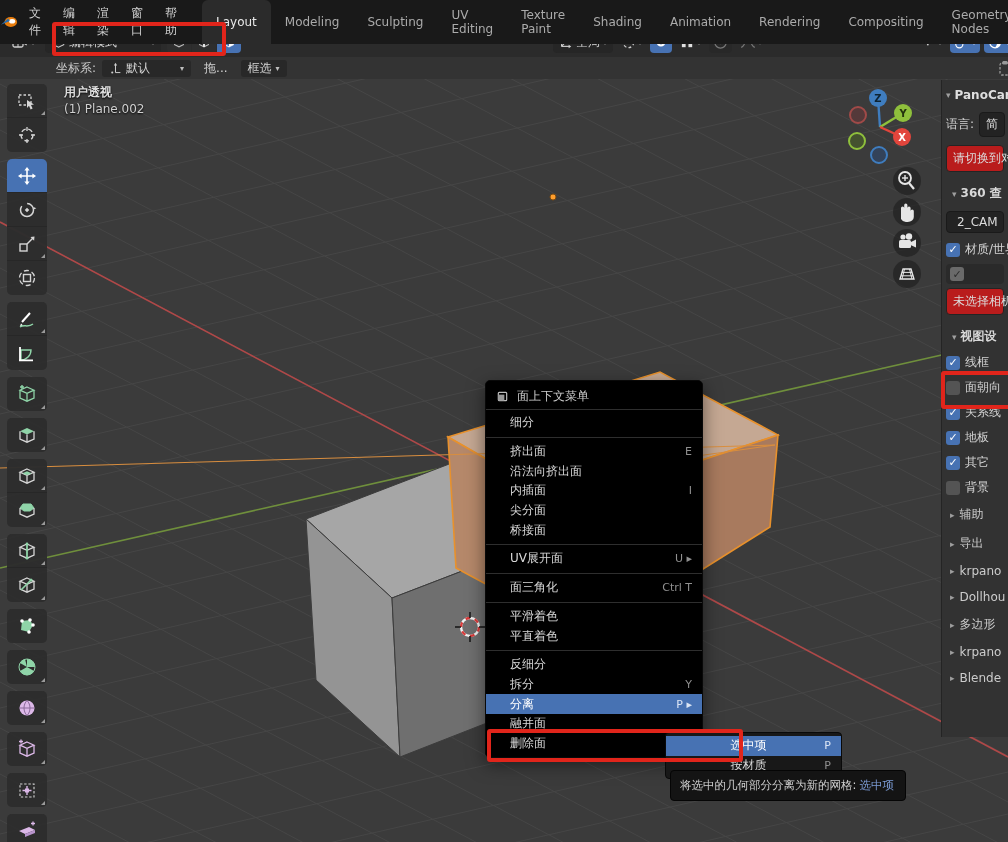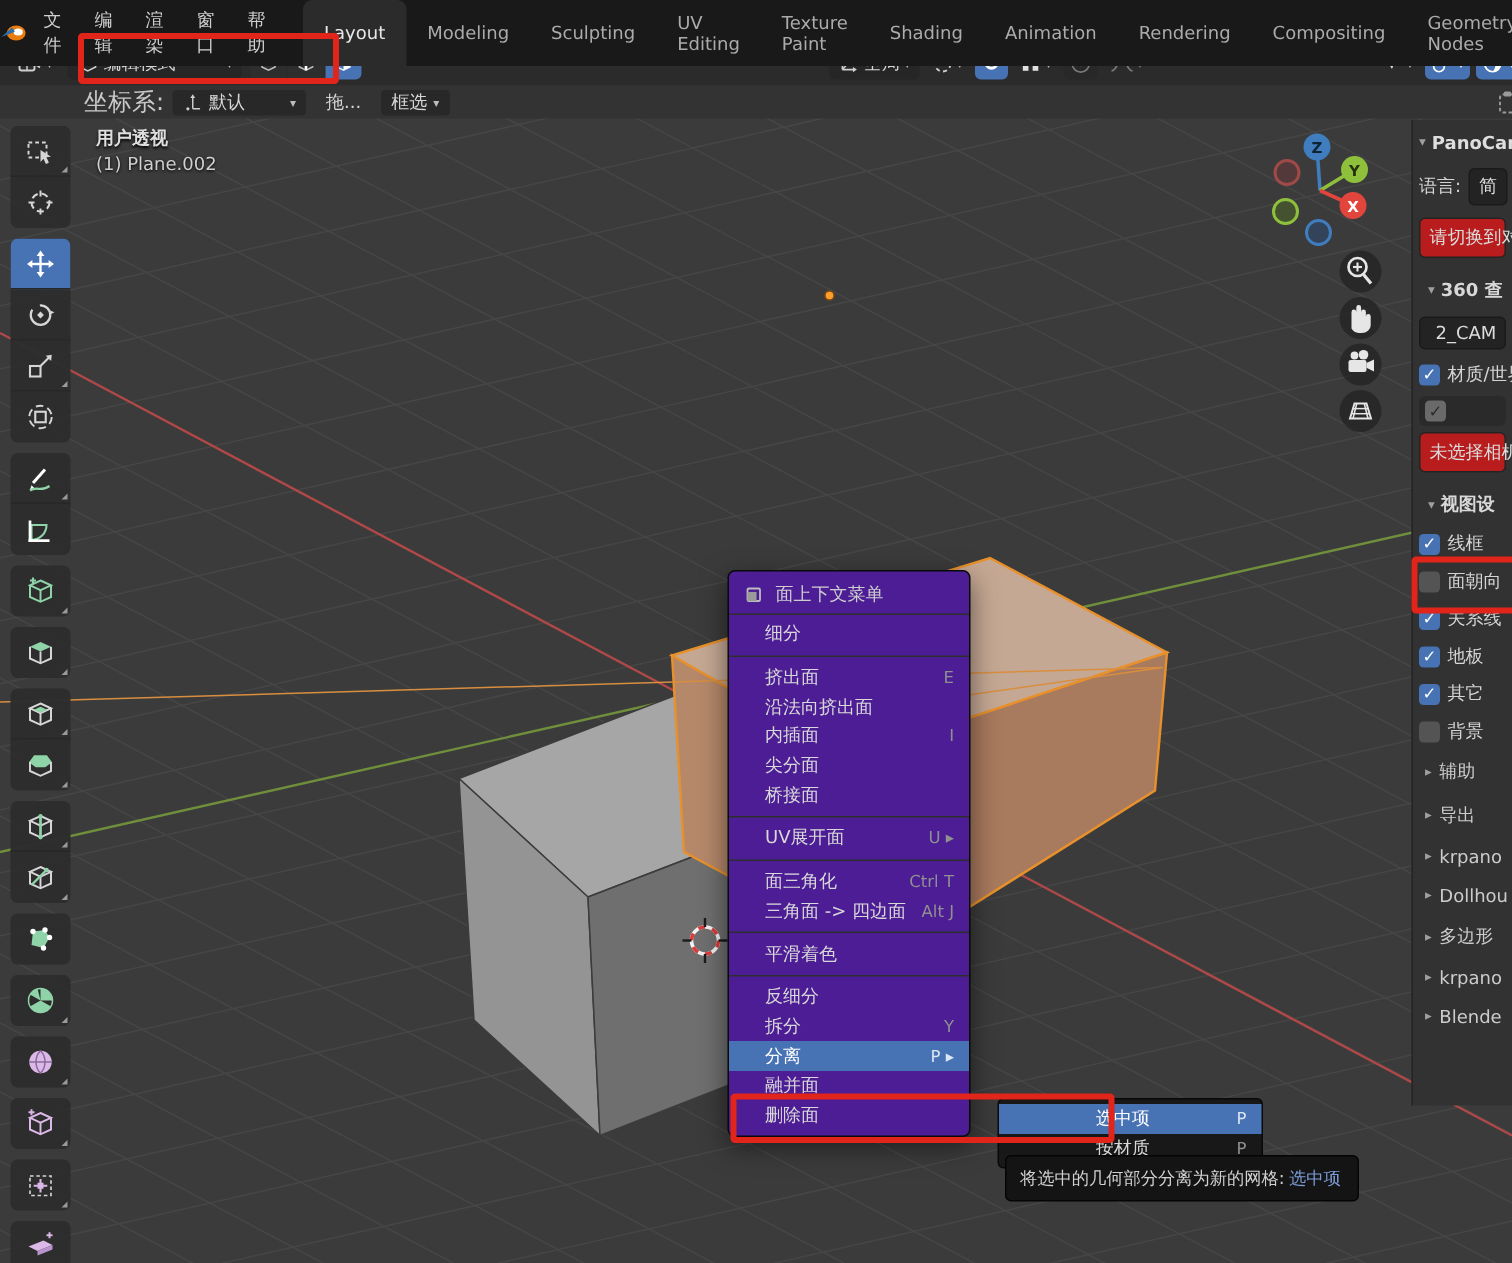--- a/index.html
+++ b/index.html
@@ -24,21 +24,21 @@
   .modegrp .mbtn:first-child { border-radius:4px 0 0 4px; }
   .modegrp .mbtn:last-child { border-radius:0 4px 4px 0; }
   .modegrp .mbtn.on { background:#4772b3; }
   .rightcluster { margin-left:auto; display:flex; align-items:center; }
   .iconbtn { height:22px; border-radius:4px; display:flex; align-items:center; gap:2px; padding:0 4px; margin-left:4px; background:transparent; }
   .iconbtn.boxed { background:#262626; }
   .iconbtn.blue { background:#4772b3; }
 
   
   #row3 { position:absolute; left:0; top:57px; width:1008px; height:22px; background:#333333; display:flex; align-items:center; z-index:38; }
-  #row3 .label { color:#c9c9c9; font-size:16px; margin-left:56px; }
+  #row3 .label { color:#c9c9c9; font-size:12px; margin-left:56px; }
   .r3box { display:flex; align-items:center; gap:4px; background:#282828; border-radius:3px; height:17px; padding:0 7px; margin-left:6px; color:#d6d6d6; font-size:12px; }
 
   
   #scene { position:absolute; left:0; top:0; z-index:1; }
   #vplabel1 { position:absolute; left:64px; top:84px; color:#dedede; font-size:12px; font-weight:bold; text-shadow:0 1px 2px #000; z-index:5; }
   #vplabel2 { position:absolute; left:64px; top:102px; color:#d0d0d0; font-size:12px; text-shadow:0 1px 2px #000; z-index:5; }
 
   
   #toolbar { position:absolute; left:7px; top:84px; width:40px; z-index:30; display:flex; flex-direction:column; }
   .tgroup { background:#2d2d2db3; border-radius:5px; margin-bottom:7px; overflow:hidden; }
@@ -55,21 +55,21 @@
   .sbbtn { background:#b91c1c; border:1px solid #242424; border-radius:4px; color:#dcdcdc; font-size:12px; padding:4px 6px; margin:4px 4px; white-space:nowrap; }
   .sbdrop { background:#232323; border:1px solid #1a1a1a; border-radius:4px; color:#dcdcdc; font-size:12px; padding:3px 6px; display:flex; gap:4px; align-items:center; white-space:nowrap; margin:4px 4px; }
   .cbx { width:14px; height:14px; border-radius:3px; background:#545454; flex:0 0 auto; display:flex; align-items:center; justify-content:center; color:#fff; font-size:11px; line-height:1; }
   .cbx.on { background:#4772b3; }
   .cbx.grey { background:#6a6a6a; color:#2c2c2c; }
   .collapsed-row { display:flex; gap:5px; align-items:center; color:#cccccc; font-size:12px; padding:6px 4px 6px 8px; white-space:nowrap; }
   .chev { color:#9f9f9f; font-size:9px; }
   .sbinner { background:#2a2a2a; border-radius:4px; margin:2px 4px; padding:3px 4px; }
 
   
-  #ctxmenu { position:absolute; left:485px; top:380px; width:162px; background:#4c1d95; border:1px solid #090909; border-radius:5px; z-index:50; padding:3px 0 4px 0; box-shadow:0 6px 18px rgba(0,0,0,.5); }
+  #ctxmenu { position:absolute; left:485px; top:380px; width:218px; background:#000000; border:1px solid #090909; border-radius:5px; z-index:50; padding:3px 0 4px 0; box-shadow:0 6px 18px rgba(0,0,0,.5); }
   .ctxhead { display:flex; align-items:center; gap:8px; height:26px; padding:0 10px; color:#cdcdcd; font-size:12px; border-bottom:1px solid #2e2e2e; margin-bottom:3px; }
   .mi { display:flex; align-items:center; height:19.7px; padding:0 10px 0 24px; color:#d8d8d8; font-size:12px; }
   .mi .sc { margin-left:auto; color:#909090; font-size:11px; }
   .mi.hl { background:#4772b3; color:#ffffff; }
   .mi.hl .sc { color:#dce6f5; }
   .msep { height:1px; background:#2e2e2e; margin:4px 0; }
 
   
   #submenu { position:absolute; left:665px; top:732px; width:177px; background:#181818; border:1px solid #090909; border-radius:4px; z-index:51; padding:3px 0; }
   #submenu .mi { padding:0 10px 0 0; justify-content:flex-start; }
@@ -716,27 +716,26 @@
       <div class="msep"></div>
       <div class="mi">
         <span>UV展开面</span>
         <span class="sc">U ▸</span>
       </div>
       <div class="msep"></div>
       <div class="mi">
         <span>面三角化</span>
         <span class="sc">Ctrl T</span>
       </div>
-      <div class="mi">
-        <span>三角面 -&gt; 四边面</span>
-        <span class="sc">Alt J</span>
-      </div>
       <div class="msep"></div>
       <div class="mi">
         <span>平滑着色</span>
+      </div>
+      <div class="mi">
+        <span>平直着色</span>
       </div>
       <div class="msep"></div>
       <div class="mi">
         <span>反细分</span>
       </div>
       <div class="mi">
         <span>拆分</span>
         <span class="sc">Y</span>
       </div>
       <div class="mi hl">

